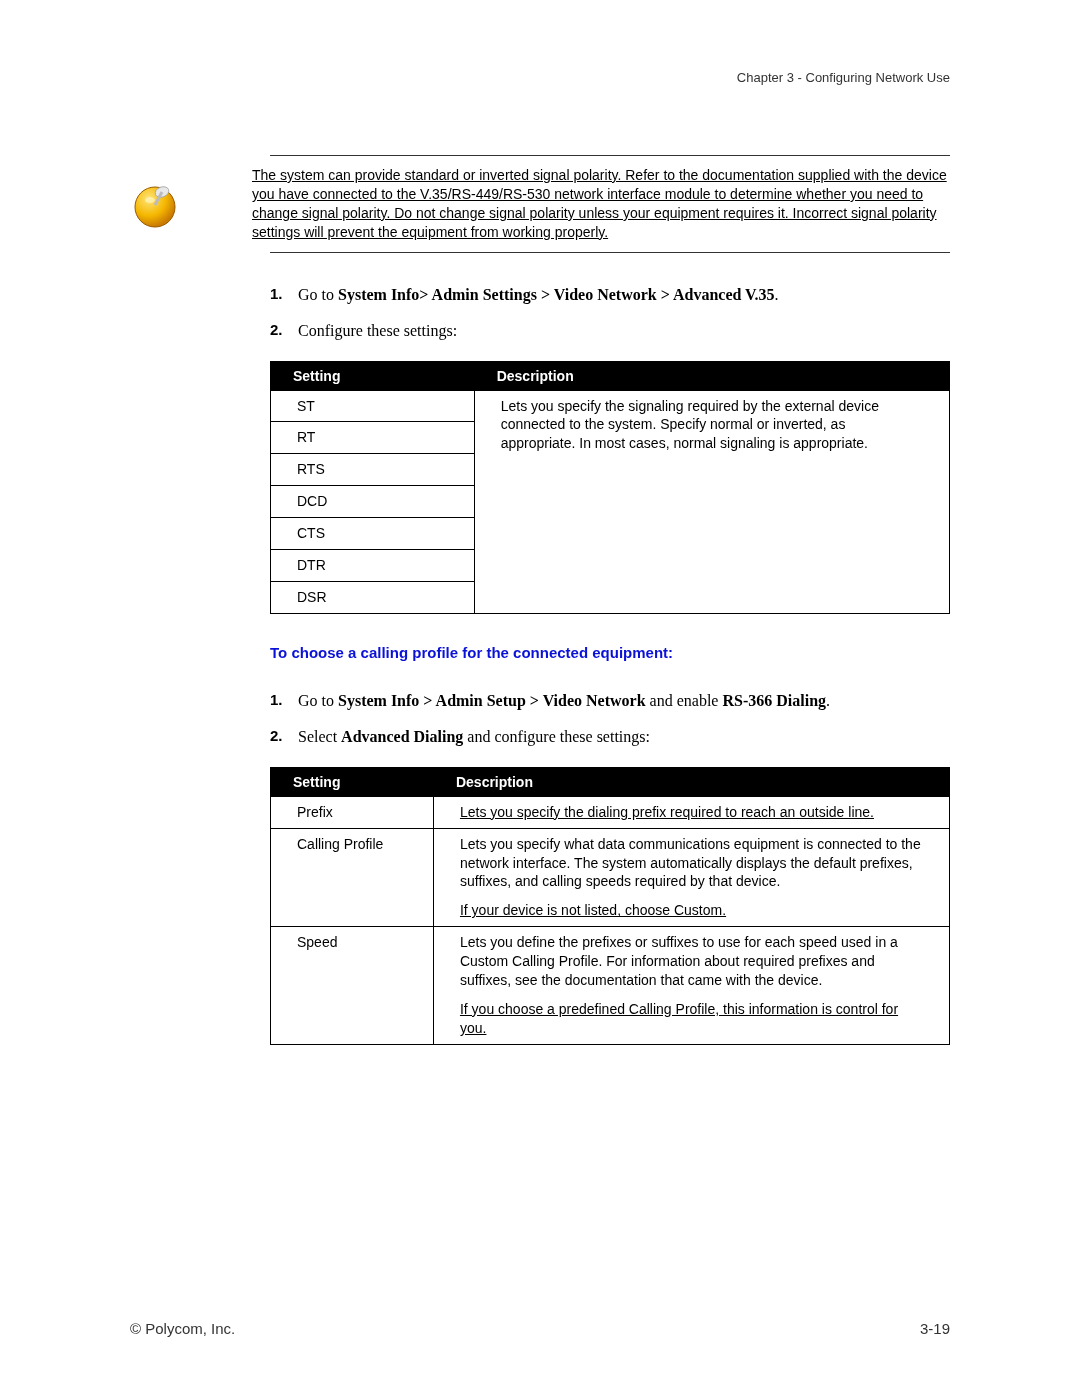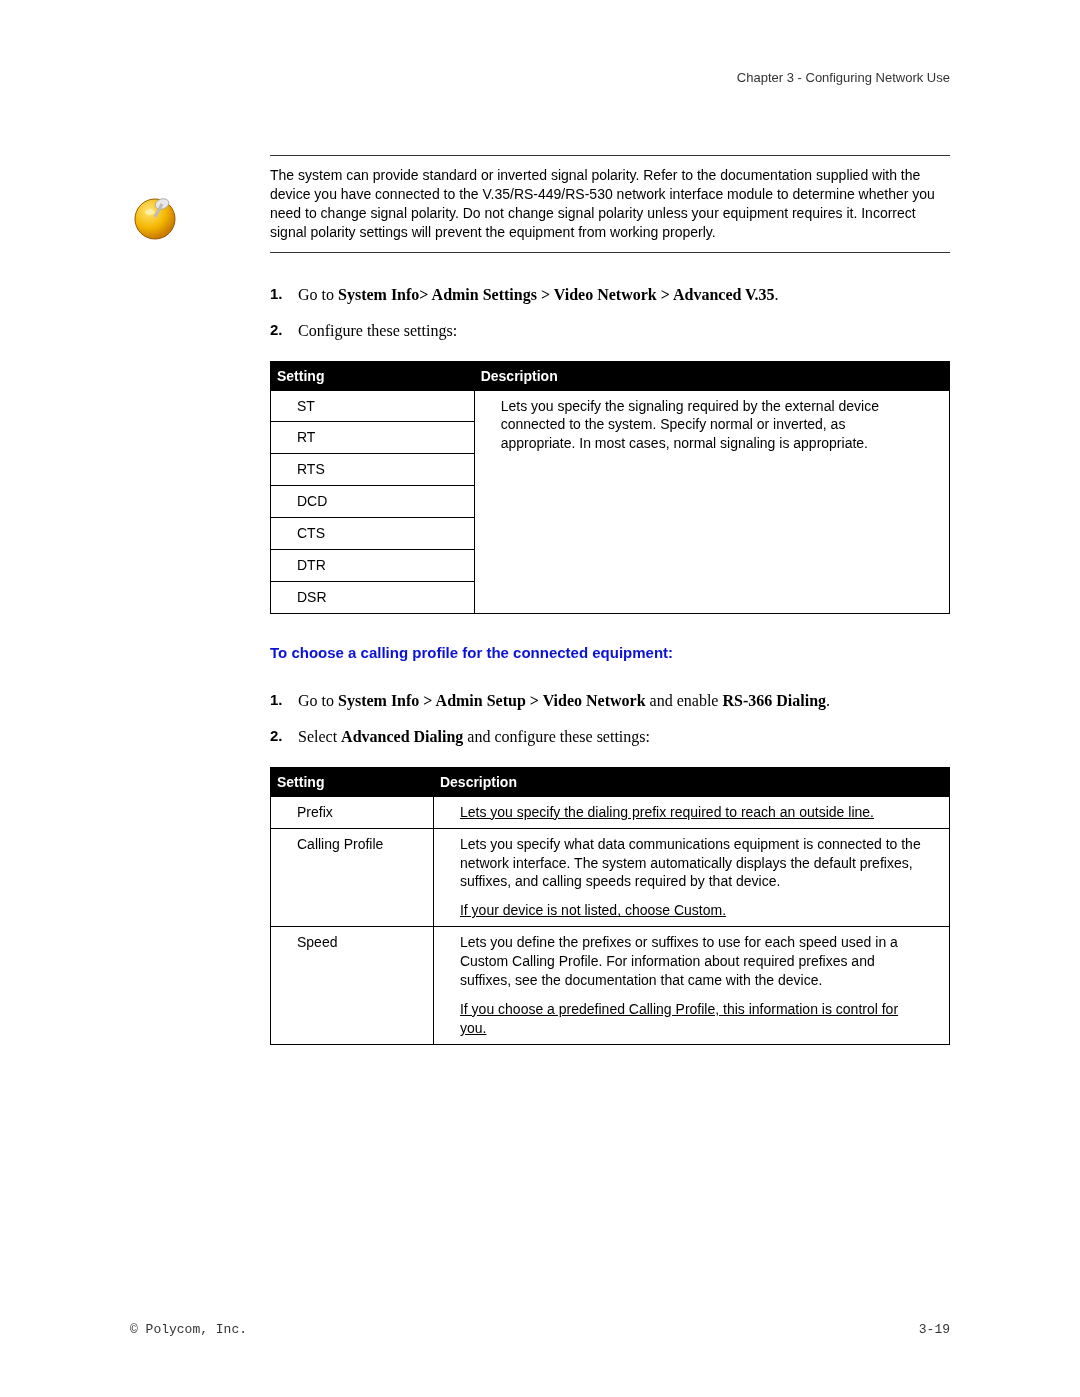--- a/index.html
+++ b/index.html
@@ -43,22 +43,22 @@
     border-top: 1px solid #333;
     margin: 0 0 10px 140px;
   }
   .note-rule-bottom {
     border: none;
     border-top: 1px solid #333;
     margin: 10px 0 0 140px;
   }
   .note-body {
     display: flex;
-    align-items: flex-end;
-    gap: 18px;
+    align-items: center;
+    text-decoration: underline;
   }
   .note-icon {
     flex: 0 0 auto;
     width: 50px;
     height: 50px;
     margin-top: 2px;
   }
   .note-text {
     font-size: 14px;
     line-height: 1.35;
@@ -90,41 +90,41 @@
     border-collapse: collapse;
     width: 100%;
     margin: 6px 0 30px 0;
     font-size: 14px;
   }
   table.settings th {
     background: #000;
     color: #fff;
     text-align: left;
     font-weight: bold;
-    padding: 6px 6px;
+    padding: 6px 22px;
     border: 1px solid #000;
   }
   table.settings td {
     border: 1px solid #000;
     padding: 6px 26px;
     vertical-align: top;
     line-height: 1.35;
   }
   table.settings td p { margin: 0 0 10px 0; }
   table.settings td p:last-child { margin-bottom: 0; text-decoration: underline; }
   .footer {
     position: absolute;
     bottom: 60px;
     left: 130px;
     right: 130px;
     display: flex;
     justify-content: space-between;
-    font-size: 13px;
+    font-size: 15px;
     color: #333;
-    font-family: Liberation Mono, monospace;
+    font-family: Liberation Sans, sans-serif;
   }
 </style>
 </head>
 <body>
 
 <div class="page">
 
   <div class="chapter-header">Chapter 3 - Configuring Network Use</div>
 
   <div class="content-col">

